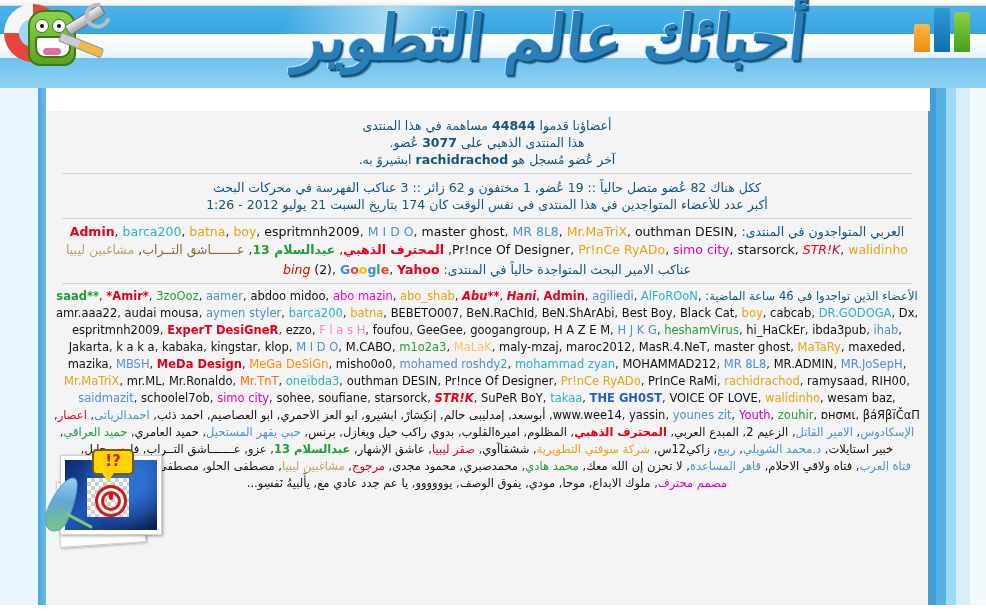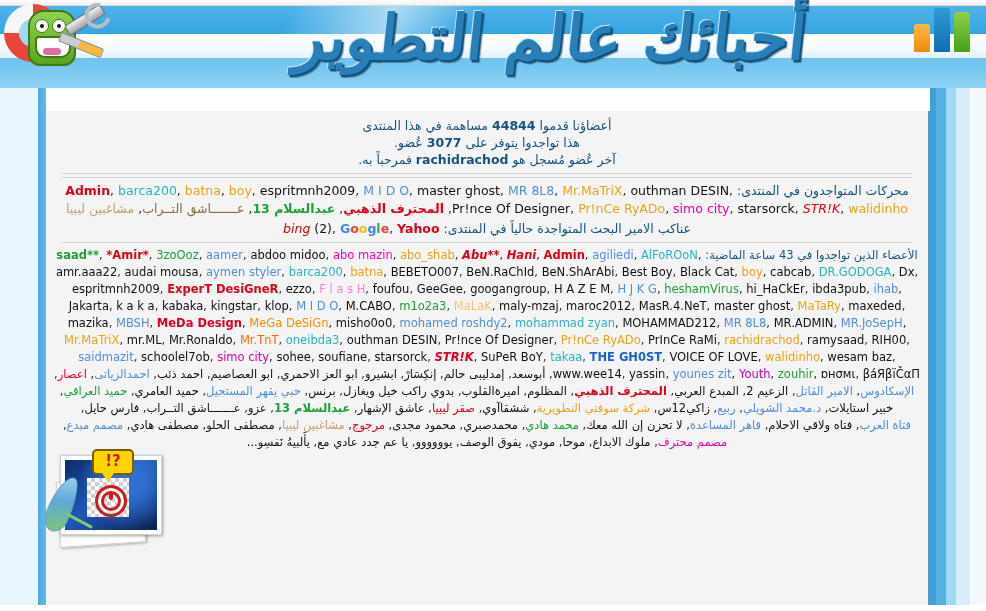--- a/index.html
+++ b/index.html
@@ -267,50 +267,54 @@
     <div class="panel">
       <div class="panel-inner">
 
         <div class="stat-block">
           <div>
             <span>أعضاؤنا قدموا</span>
             <b>44844</b>
             <span>مساهمة في هذا المنتدى</span>
           </div>
           <div>
-            <span>هذا تواجدوا يتوفر على</span>
+            <span>هذا المنتدى الذهبي على</span>
             <b>3077</b>
             <span>عُضو.</span>
           </div>
           <div>
             <span>آخر عُضو مُسجل هو</span>
             <b>rachidrachod</b>
-            <span>فمرحباً به.</span>
+            <span>ابشيروً به.</span>
           </div>
         </div>
 
         <div class="rule"></div>
 
+        <div class="online-block">
+          <div>ككل هناك 82 عُضو متصل حالياً :: 19 عُضو, 1 مختفون و 62 زائر :: 3 عناكب الفهرسة في محركات البحث</div>
+          <div>أكبر عدد للأعضاء المتواجدين في هذا المنتدى في نفس الوقت كان 174 بتاريخ السبت 21 يوليو 2012 - 1:26</div>
+        </div>
 
         <div class="rule"></div>
 
         <div class="names-block">
-          <span class="label">محركات المتواجدون في المنتدى:</span>
+          <span class="label">العربي المتواجدون في المنتدى:</span>
           <span id="online-users"><span class="u b" style="color: rgb(227, 0, 27);">Admin</span><span class="sep">, </span><span class="u" style="color: rgb(43, 179, 192);">barca200</span><span class="sep">, </span><span class="u" style="color: rgb(232, 163, 23);">batna</span><span class="sep">, </span><span class="u" style="color: rgb(232, 163, 23);">boy</span><span class="sep">, </span><span class="u" style="color: rgb(17, 17, 17);">espritmnh2009</span><span class="sep">, </span><span class="u" style="color: rgb(79, 143, 214);">M I D O</span><span class="sep">, </span><span class="u" style="color: rgb(17, 17, 17);">master ghost</span><span class="sep">, </span><span class="u" style="color: rgb(79, 143, 214);">MR 8L8</span><span class="sep">, </span><span class="u" style="color: rgb(232, 163, 23);">Mr.MaTriX</span><span class="sep">, </span><span class="u" style="color: rgb(17, 17, 17);">outhman DESIN</span><span class="sep">, </span><span class="u" style="color: rgb(17, 17, 17);">Pr!nce Of Designer</span><span class="sep">, </span><span class="u" style="color: rgb(232, 163, 23);">Pr!nCe RyADo</span><span class="sep">, </span><span class="u" style="color: rgb(228, 0, 176);">simo city</span><span class="sep">, </span><span class="u" style="color: rgb(17, 17, 17);">starsorck</span><span class="sep">, </span><span class="u i" style="color: rgb(227, 0, 27);">STR!K</span><span class="sep">, </span><span class="u" style="color: rgb(232, 163, 23);">walidinho</span><span class="sep">, </span><span class="u b" style="color: rgb(227, 0, 27);">المحترف الذهبي</span><span class="sep">, </span><span class="u b" style="color: rgb(31, 158, 58);">عبدالسلام 13</span><span class="sep">, </span><span class="u" style="color: rgb(138, 109, 59);">عـــــــاشق التــراب</span><span class="sep">, </span><span class="u" style="color: rgb(192, 160, 112);">مشاغبين ليبيا</span></span>
         </div>
 
         <div class="names-block">
           <span class="label">عناكب الامير البحث المتواجدة حالياً في المنتدى:</span>
           <span id="spider-list"><span class="u i" style="color: rgb(212, 0, 0);">bing</span><span style="color: rgb(17, 17, 17);"> (2)</span><span class="sep">, </span><span class="u" style="color: rgb(66, 133, 244);"><span style="color: rgb(66, 133, 244); font-weight: bold;">G</span><span style="color: rgb(234, 67, 53); font-weight: bold;">o</span><span style="color: rgb(251, 188, 5); font-weight: bold;">o</span><span style="color: rgb(66, 133, 244); font-weight: bold;">g</span><span style="color: rgb(52, 168, 83); font-weight: bold;">l</span><span style="color: rgb(234, 67, 53); font-weight: bold;">e</span></span><span class="sep">, </span><span class="u b" style="color: rgb(227, 0, 27);">Yahoo</span></span>
         </div>
 
         <div class="rule"></div>
 
         <div class="names-block small">
-          <span class="label">الأعضاء الذين تواجدوا في 43 ساعة الماضية:</span>
+          <span class="label">الأعضاء الذين تواجدوا في 46 ساعة الماضية:</span>
           <span id="recent-users"><span class="u b" style="color: rgb(31, 158, 58);">saad**</span><span class="sep">, </span><span class="u b" style="color: rgb(227, 0, 27);">*Amir*</span><span class="sep">, </span><span class="u" style="color: rgb(31, 158, 58);">3zoOoz</span><span class="sep">, </span><span class="u" style="color: rgb(79, 143, 214);">aamer</span><span class="sep">, </span><span class="u" style="color: rgb(17, 17, 17);">abdoo midoo</span><span class="sep">, </span><span class="u" style="color: rgb(255, 0, 200);">abo mazin</span><span class="sep">, </span><span class="u" style="color: rgb(232, 163, 23);">abo_shab</span><span class="sep">, </span><span class="u b i" style="color: rgb(227, 0, 27);">Abu**</span><span class="sep">, </span><span class="u b i" style="color: rgb(227, 0, 27);">Hani</span><span class="sep">, </span><span class="u b" style="color: rgb(227, 0, 27);">Admin</span><span class="sep">, </span><span class="u" style="color: rgb(79, 143, 214);">agiliedi</span><span class="sep">, </span><span class="u" style="color: rgb(43, 179, 192);">AlFoROoN</span><span class="sep">, </span><span class="u" style="color: rgb(17, 17, 17);">amr.aaa22</span><span class="sep">, </span><span class="u" style="color: rgb(17, 17, 17);">audai mousa</span><span class="sep">, </span><span class="u" style="color: rgb(79, 143, 214);">aymen styler</span><span class="sep">, </span><span class="u" style="color: rgb(43, 179, 192);">barca200</span><span class="sep">, </span><span class="u" style="color: rgb(232, 163, 23);">batna</span><span class="sep">, </span><span class="u" style="color: rgb(17, 17, 17);">BEBETO007</span><span class="sep">, </span><span class="u" style="color: rgb(17, 17, 17);">BeN.RaChId</span><span class="sep">, </span><span class="u" style="color: rgb(17, 17, 17);">BeN.ShArAbi</span><span class="sep">, </span><span class="u" style="color: rgb(17, 17, 17);">Best Boy</span><span class="sep">, </span><span class="u" style="color: rgb(17, 17, 17);">Black Cat</span><span class="sep">, </span><span class="u" style="color: rgb(232, 163, 23);">boy</span><span class="sep">, </span><span class="u" style="color: rgb(17, 17, 17);">cabcab</span><span class="sep">, </span><span class="u" style="color: rgb(43, 179, 192);">DR.GODOGA</span><span class="sep">, </span><span class="u" style="color: rgb(17, 17, 17);">Dx</span><span class="sep">, </span><span class="u" style="color: rgb(17, 17, 17);">espritmnh2009</span><span class="sep">, </span><span class="u b" style="color: rgb(227, 0, 27);">ExperT DesiGneR</span><span class="sep">, </span><span class="u" style="color: rgb(17, 17, 17);">ezzo</span><span class="sep">, </span><span class="u" style="color: rgb(255, 127, 208);">F l a s H</span><span class="sep">, </span><span class="u" style="color: rgb(17, 17, 17);">foufou</span><span class="sep">, </span><span class="u" style="color: rgb(17, 17, 17);">GeeGee</span><span class="sep">, </span><span class="u" style="color: rgb(17, 17, 17);">googangroup</span><span class="sep">, </span><span class="u" style="color: rgb(17, 17, 17);">H A Z E M</span><span class="sep">, </span><span class="u" style="color: rgb(79, 143, 214);">H J K G</span><span class="sep">, </span><span class="u" style="color: rgb(31, 158, 58);">heshamVirus</span><span class="sep">, </span><span class="u" style="color: rgb(17, 17, 17);">hi_HaCkEr</span><span class="sep">, </span><span class="u" style="color: rgb(17, 17, 17);">ibda3pub</span><span class="sep">, </span><span class="u" style="color: rgb(79, 143, 214);">ihab</span><span class="sep">, </span><span class="u" style="color: rgb(17, 17, 17);">Jakarta</span><span class="sep">, </span><span class="u" style="color: rgb(17, 17, 17);">k a k a</span><span class="sep">, </span><span class="u" style="color: rgb(17, 17, 17);">kabaka</span><span class="sep">, </span><span class="u" style="color: rgb(17, 17, 17);">kingstar</span><span class="sep">, </span><span class="u" style="color: rgb(17, 17, 17);">klop</span><span class="sep">, </span><span class="u" style="color: rgb(79, 143, 214);">M I D O</span><span class="sep">, </span><span class="u" style="color: rgb(17, 17, 17);">M.CABO</span><span class="sep">, </span><span class="u" style="color: rgb(31, 158, 58);">m1o2a3</span><span class="sep">, </span><span class="u" style="color: rgb(242, 196, 106);">MaLaK</span><span class="sep">, </span><span class="u" style="color: rgb(17, 17, 17);">maly-mzaj</span><span class="sep">, </span><span class="u" style="color: rgb(17, 17, 17);">maroc2012</span><span class="sep">, </span><span class="u" style="color: rgb(17, 17, 17);">MasR.4.NeT</span><span class="sep">, </span><span class="u" style="color: rgb(17, 17, 17);">master ghost</span><span class="sep">, </span><span class="u" style="color: rgb(232, 163, 23);">MaTaRy</span><span class="sep">, </span><span class="u" style="color: rgb(17, 17, 17);">maxeded</span><span class="sep">, </span><span class="u" style="color: rgb(17, 17, 17);">mazika</span><span class="sep">, </span><span class="u" style="color: rgb(79, 143, 214);">MBSH</span><span class="sep">, </span><span class="u b" style="color: rgb(227, 0, 27);">MeDa Design</span><span class="sep">, </span><span class="u" style="color: rgb(255, 140, 0);">MeGa DeSiGn</span><span class="sep">, </span><span class="u" style="color: rgb(17, 17, 17);">misho0o0</span><span class="sep">, </span><span class="u" style="color: rgb(79, 143, 214);">mohamed roshdy2</span><span class="sep">, </span><span class="u" style="color: rgb(43, 179, 192);">mohammad zyan</span><span class="sep">, </span><span class="u" style="color: rgb(17, 17, 17);">MOHAMMAD212</span><span class="sep">, </span><span class="u" style="color: rgb(79, 143, 214);">MR 8L8</span><span class="sep">, </span><span class="u" style="color: rgb(17, 17, 17);">MR.ADMIN</span><span class="sep">, </span><span class="u" style="color: rgb(79, 143, 214);">MR.JoSepH</span><span class="sep">, </span><span class="u" style="color: rgb(232, 163, 23);">Mr.MaTriX</span><span class="sep">, </span><span class="u" style="color: rgb(17, 17, 17);">mr.ML</span><span class="sep">, </span><span class="u" style="color: rgb(17, 17, 17);">Mr.Ronaldo</span><span class="sep">, </span><span class="u" style="color: rgb(255, 106, 0);">Mr.TnT</span><span class="sep">, </span><span class="u" style="color: rgb(43, 179, 192);">oneibda3</span><span class="sep">, </span><span class="u" style="color: rgb(17, 17, 17);">outhman DESIN</span><span class="sep">, </span><span class="u" style="color: rgb(17, 17, 17);">Pr!nce Of Designer</span><span class="sep">, </span><span class="u" style="color: rgb(232, 163, 23);">Pr!nCe RyADo</span><span class="sep">, </span><span class="u" style="color: rgb(17, 17, 17);">PrInCe RaMi</span><span class="sep">, </span><span class="u" style="color: rgb(232, 163, 23);">rachidrachod</span><span class="sep">, </span><span class="u" style="color: rgb(17, 17, 17);">ramysaad</span><span class="sep">, </span><span class="u" style="color: rgb(17, 17, 17);">RIH00</span><span class="sep">, </span><span class="u" style="color: rgb(79, 143, 214);">saidmazit</span><span class="sep">, </span><span class="u" style="color: rgb(17, 17, 17);">schoolel7ob</span><span class="sep">, </span><span class="u" style="color: rgb(228, 0, 176);">simo city</span><span class="sep">, </span><span class="u" style="color: rgb(17, 17, 17);">sohee</span><span class="sep">, </span><span class="u" style="color: rgb(17, 17, 17);">soufiane</span><span class="sep">, </span><span class="u" style="color: rgb(17, 17, 17);">starsorck</span><span class="sep">, </span><span class="u b i" style="color: rgb(227, 0, 27);">STR!K</span><span class="sep">, </span><span class="u" style="color: rgb(17, 17, 17);">SuPeR BoY</span><span class="sep">, </span><span class="u" style="color: rgb(43, 179, 192);">takaa</span><span class="sep">, </span><span class="u b" style="color: rgb(31, 95, 208);">THE GH0ST</span><span class="sep">, </span><span class="u" style="color: rgb(17, 17, 17);">VOICE OF LOVE</span><span class="sep">, </span><span class="u" style="color: rgb(232, 163, 23);">walidinho</span><span class="sep">, </span><span class="u" style="color: rgb(17, 17, 17);">wesam baz</span><span class="sep">, </span><span class="u" style="color: rgb(17, 17, 17);">www.wee14</span><span class="sep">, </span><span class="u" style="color: rgb(17, 17, 17);">yassin</span><span class="sep">, </span><span class="u" style="color: rgb(79, 143, 214);">younes zit</span><span class="sep">, </span><span class="u" style="color: rgb(192, 0, 192);">Youth</span><span class="sep">, </span><span class="u" style="color: rgb(31, 158, 58);">zouhir</span><span class="sep">, </span><span class="u" style="color: rgb(17, 17, 17);">ɒнσмι</span><span class="sep">, </span><span class="u" style="color: rgb(17, 17, 17);">βáЯβïČαП</span><span class="sep">, </span><span class="u" style="color: rgb(17, 17, 17);">أبوسعد</span><span class="sep">, </span><span class="u" style="color: rgb(17, 17, 17);">إمدليبى حالم</span><span class="sep">, </span><span class="u" style="color: rgb(17, 17, 17);">إنكِسَارْ</span><span class="sep">, </span><span class="u" style="color: rgb(17, 17, 17);">ابشيرو</span><span class="sep">, </span><span class="u" style="color: rgb(17, 17, 17);">ابو العز الاحمري</span><span class="sep">, </span><span class="u" style="color: rgb(17, 17, 17);">ابو العصاصيم</span><span class="sep">, </span><span class="u" style="color: rgb(17, 17, 17);">احمد ذئب</span><span class="sep">, </span><span class="u" style="color: rgb(79, 143, 214);">احمدالزياتى</span><span class="sep">, </span><span class="u" style="color: rgb(227, 0, 27);">اعصار</span><span class="sep">, </span><span class="u" style="color: rgb(79, 143, 214);">الإسكادوس</span><span class="sep">, </span><span class="u" style="color: rgb(79, 143, 214);">الامير القاتل</span><span class="sep">, </span><span class="u" style="color: rgb(17, 17, 17);">الزعيم 2</span><span class="sep">, </span><span class="u" style="color: rgb(17, 17, 17);">المبدع العربي</span><span class="sep">, </span><span class="u b" style="color: rgb(227, 0, 27);">المحترف الذهبي</span><span class="sep">, </span><span class="u" style="color: rgb(17, 17, 17);">المظلوم</span><span class="sep">, </span><span class="u" style="color: rgb(17, 17, 17);">اميرةالقلوب</span><span class="sep">, </span><span class="u" style="color: rgb(17, 17, 17);">بدوي راكب خيل ويغازل</span><span class="sep">, </span><span class="u" style="color: rgb(17, 17, 17);">برنس</span><span class="sep">, </span><span class="u" style="color: rgb(79, 143, 214);">حبي يقهر المستحيل</span><span class="sep">, </span><span class="u" style="color: rgb(17, 17, 17);">حميد العامري</span><span class="sep">, </span><span class="u" style="color: rgb(31, 158, 58);">حميد العراقي</span><span class="sep">, </span><span class="u" style="color: rgb(17, 17, 17);">خبير استايلات</span><span class="sep">, </span><span class="u" style="color: rgb(79, 143, 214);">د.محمد الشويلي</span><span class="sep">, </span><span class="u" style="color: rgb(79, 143, 214);">ربيع</span><span class="sep">, </span><span class="u" style="color: rgb(17, 17, 17);">زاكي12س</span><span class="sep">, </span><span class="u" style="color: rgb(232, 163, 23);">شركة سوفتي التطويرية</span><span class="sep">, </span><span class="u" style="color: rgb(17, 17, 17);">ششقاآوي</span><span class="sep">, </span><span class="u" style="color: rgb(227, 0, 27);">صقر ليبيا</span><span class="sep">, </span><span class="u" style="color: rgb(17, 17, 17);">عاشق الإشهار</span><span class="sep">, </span><span class="u b" style="color: rgb(31, 158, 58);">عبدالسلام 13</span><span class="sep">, </span><span class="u" style="color: rgb(17, 17, 17);">عزو</span><span class="sep">, </span><span class="u" style="color: rgb(17, 17, 17);">عـــــــاشق التــراب</span><span class="sep">, </span><span class="u" style="color: rgb(17, 17, 17);">فارس حايل</span><span class="sep">, </span><span class="u" style="color: rgb(79, 143, 214);">فتاة العرب</span><span class="sep">, </span><span class="u" style="color: rgb(17, 17, 17);">فتاه ولاقي الاحلام</span><span class="sep">, </span><span class="u" style="color: rgb(79, 143, 214);">قاهر المساعدة</span><span class="sep">, </span><span class="u" style="color: rgb(17, 17, 17);">لا تحزن إن الله معك</span><span class="sep">, </span><span class="u" style="color: rgb(31, 158, 58);">محمد هادي</span><span class="sep">, </span><span class="u" style="color: rgb(17, 17, 17);">محمدصبري</span><span class="sep">, </span><span class="u" style="color: rgb(17, 17, 17);">محمود مجدى</span><span class="sep">, </span><span class="u" style="color: rgb(227, 0, 27);">مرجوج</span><span class="sep">, </span><span class="u" style="color: rgb(192, 160, 112);">مشاغبين ليبيا</span><span class="sep">, </span><span class="u" style="color: rgb(17, 17, 17);">مصطفى الحلو</span><span class="sep">, </span><span class="u" style="color: rgb(17, 17, 17);">مصطفى هادي</span><span class="sep">, </span><span class="u" style="color: rgb(79, 143, 214);">مصمم مبدع</span><span class="sep">, </span><span class="u" style="color: rgb(228, 0, 176);">مصمم محترف</span><span class="sep">, </span><span class="u" style="color: rgb(17, 17, 17);">ملوك الابداع</span><span class="sep">, </span><span class="u" style="color: rgb(17, 17, 17);">موحا</span><span class="sep">, </span><span class="u" style="color: rgb(17, 17, 17);">مودي</span><span class="sep">, </span><span class="u" style="color: rgb(17, 17, 17);">يفوق الوصف</span><span class="sep">, </span><span class="u" style="color: rgb(17, 17, 17);">يوووووو</span><span class="sep">, </span><span class="u" style="color: rgb(17, 17, 17);">يا عم جدد عادي مع</span><span class="sep">, </span><span class="u" style="color: rgb(17, 17, 17);">يأَلبيهُ نَفسِو...</span></span>
         </div>
 
       </div>
 
       <div class="broken-img">
         <div class="bi-photo bi-p1"></div>
         <div class="bi-photo bi-p2"></div>
         <div class="bi-photo bi-p3">
           <div class="img">

